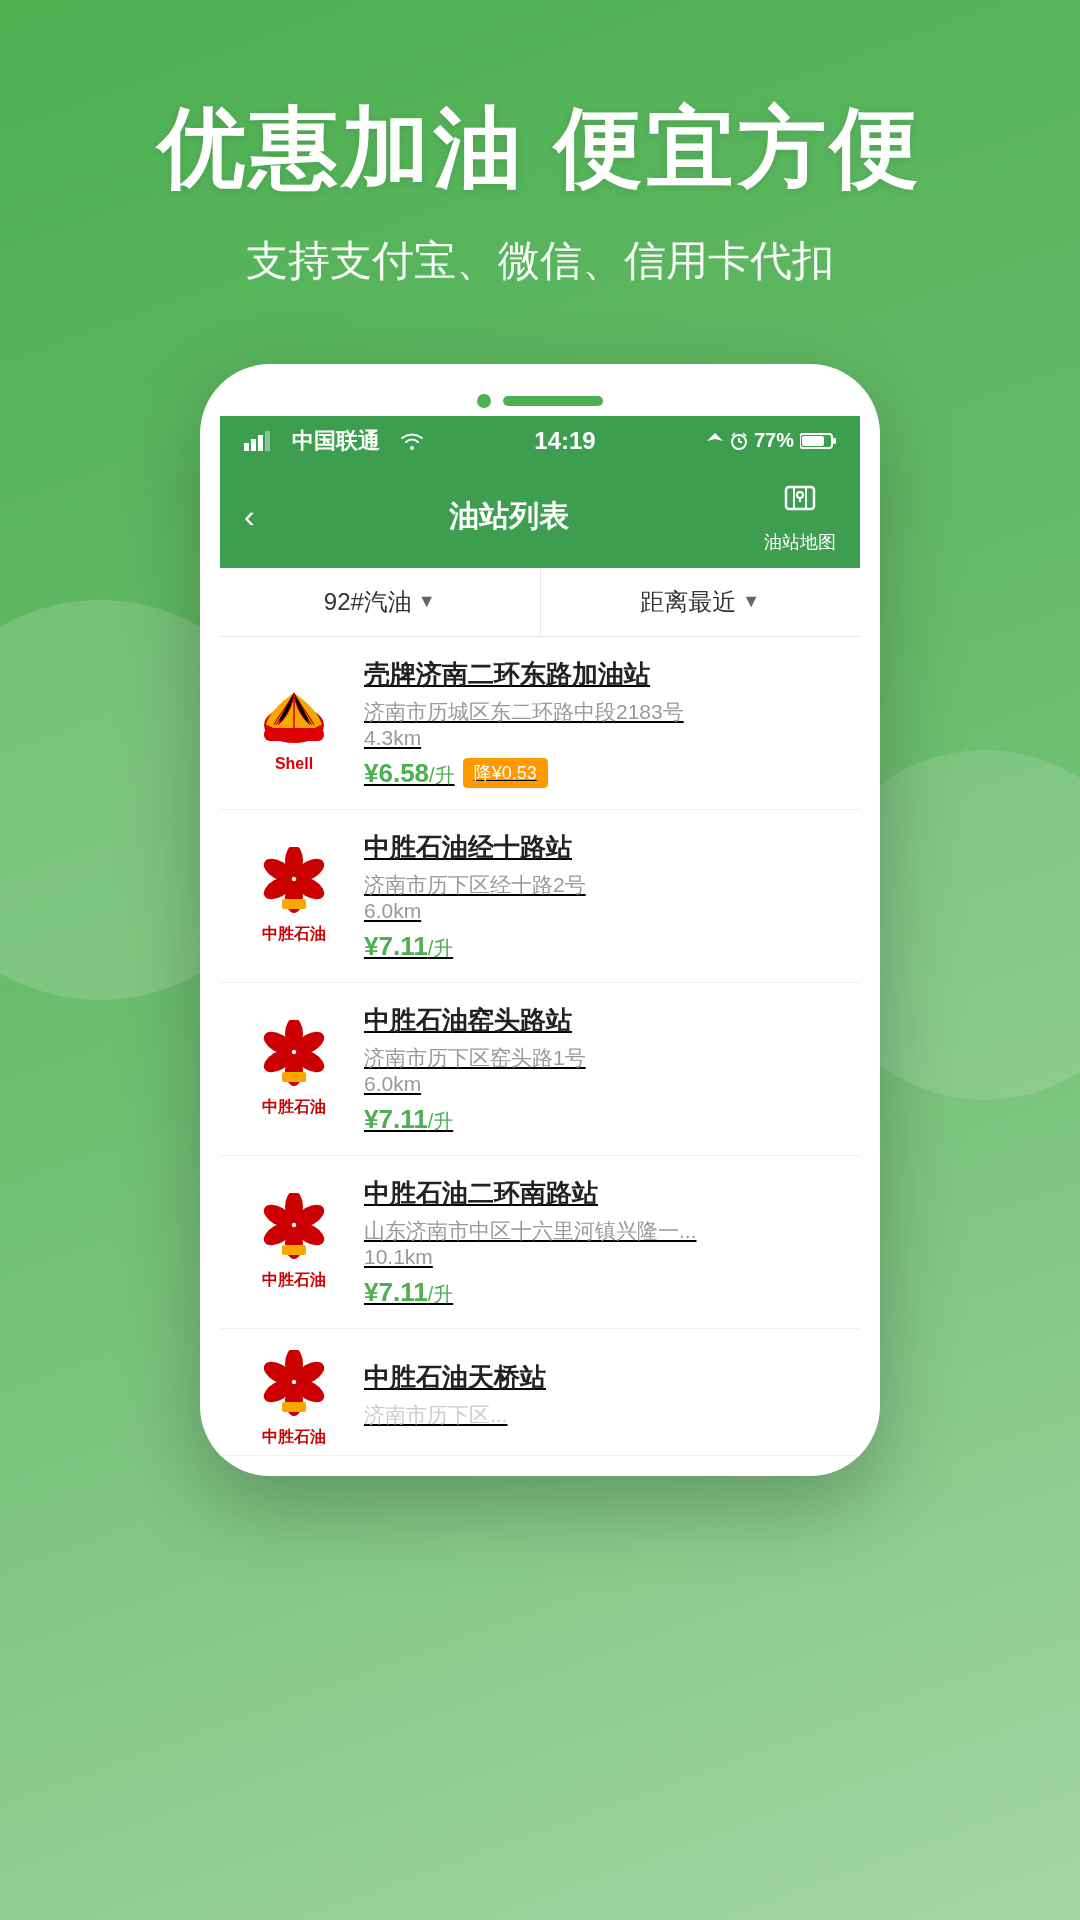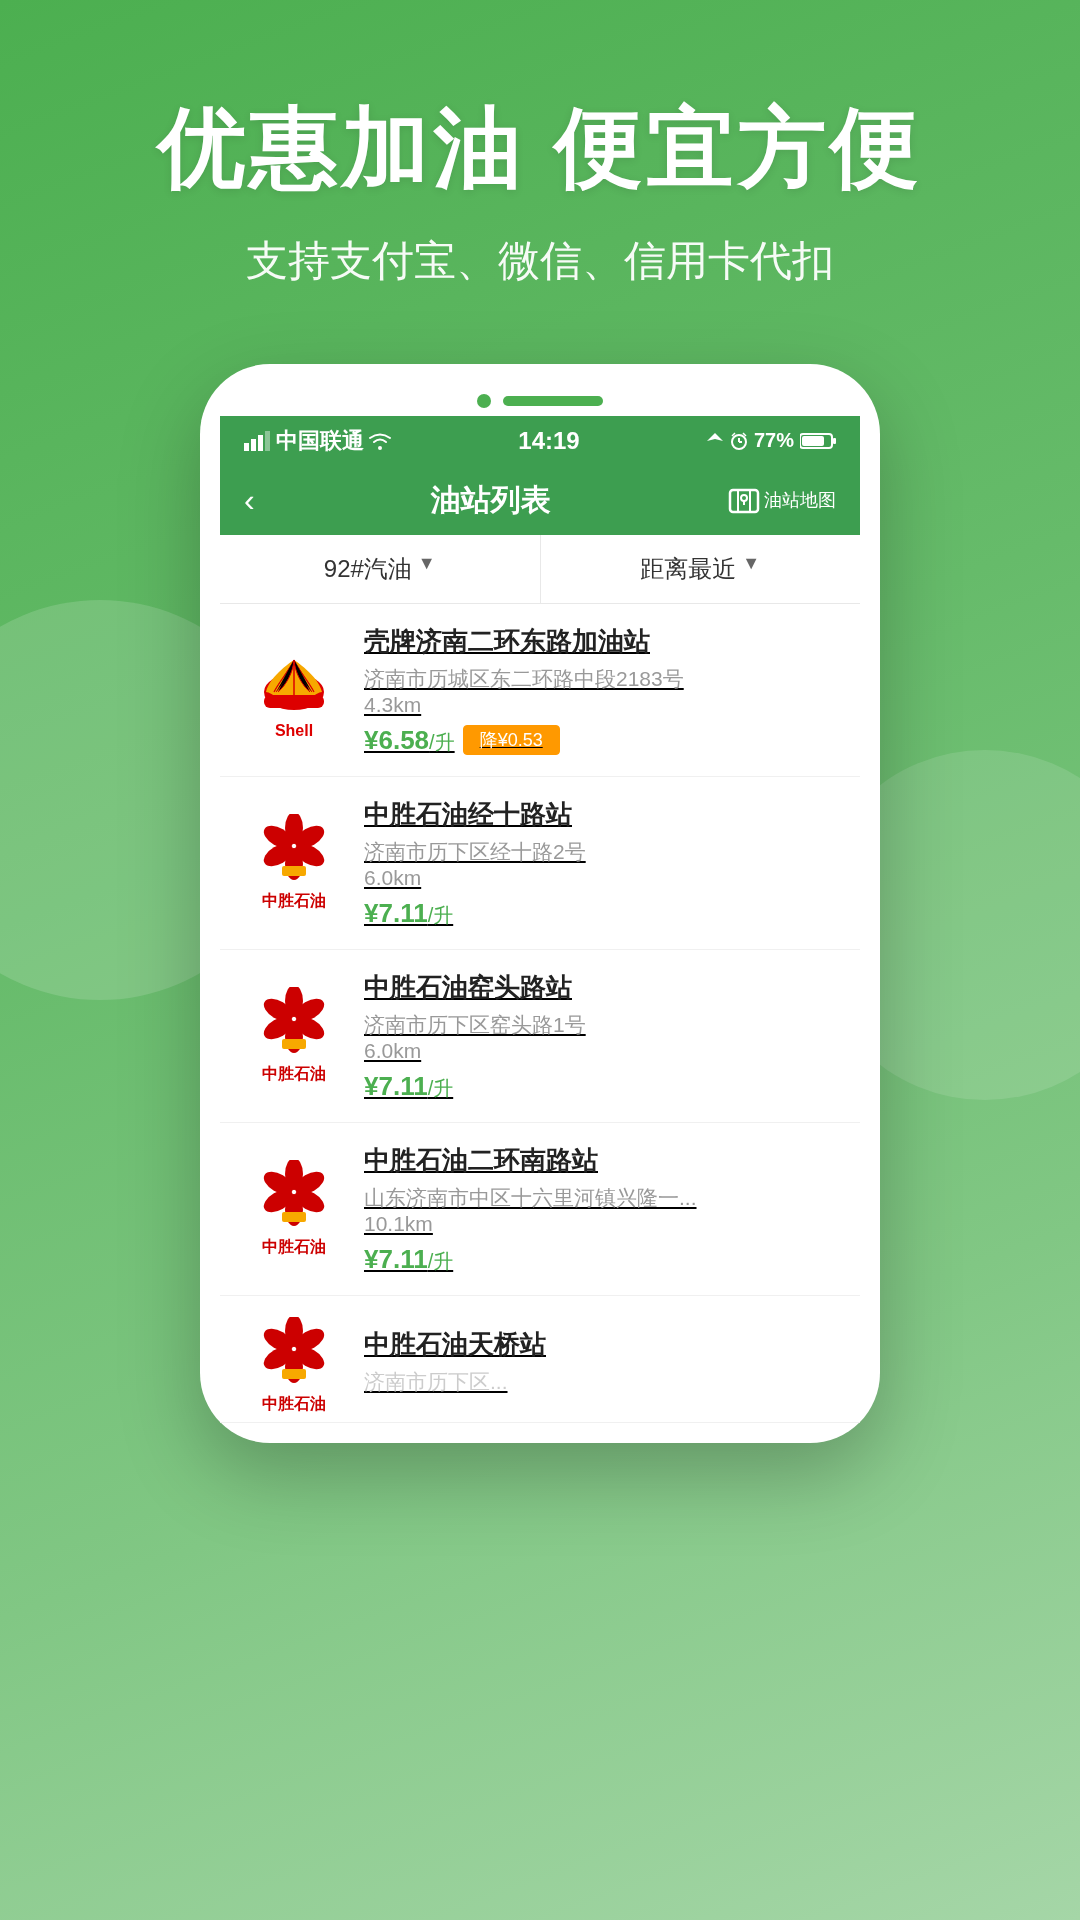--- a/index.html
+++ b/index.html
@@ -99,21 +99,21 @@
     .status-bar {
       background: #3d9e50;
       display: flex;
       justify-content: space-between;
       align-items: center;
       padding: 10px 24px;
       font-size: 22px;
       color: #fff;
       font-weight: 600;
     }
-    .status-left { display: flex; align-items: center; gap: 4px; }
+    .status-left { display: flex; align-items: center; gap: 20px; }
     .status-center { font-size: 24px; font-weight: 600; }
     .status-right { display: flex; align-items: center; gap: 6px; font-size: 20px; }
 
     
     .nav-bar {
       background: #3d9e50;
       display: flex;
       align-items: center;
       justify-content: space-between;
       padding: 14px 24px;
@@ -124,39 +124,41 @@
       color: #fff;
       cursor: pointer;
     }
     .nav-title {
       font-size: 30px;
       font-weight: 600;
       color: #fff;
     }
     .nav-map {
       display: flex;
+      flex-direction: column;
       align-items: center;
       font-size: 18px;
       color: #fff;
-      gap: 3px;
+      gap: 16px;
     }
 
     
     .filter-bar {
       display: flex;
       border-bottom: 1px solid #e8e8e8;
       background: #fff;
     }
     .filter-item {
       flex: 1;
       text-align: center;
       padding: 18px 0;
       font-size: 24px;
       color: #333;
       display: flex;
+      align-items: center;
       justify-content: center;
       gap: 6px;
       border-right: 1px solid #e8e8e8;
       cursor: pointer;
     }
     .filter-item:last-child { border-right: none; }
     .filter-arrow { color: #666; font-size: 18px; }
 
     
     .station-list {
@@ -214,21 +216,21 @@
     }
     .station-price-unit {
       font-size: 20px;
       color: #4caf50;
       font-weight: 400;
     }
     .discount-badge {
       background: #ff9900;
       color: #fff;
       font-size: 18px;
-      padding: 2px 16px;
+      padding: 2px 10px;
       border-radius: 4px;
       border: 1px solid #ff9900;
     }
 
     .logo-text {
       font-size: 16px;
       color: #cc0000;
       font-weight: 700;
       margin-top: 2px;
     }

